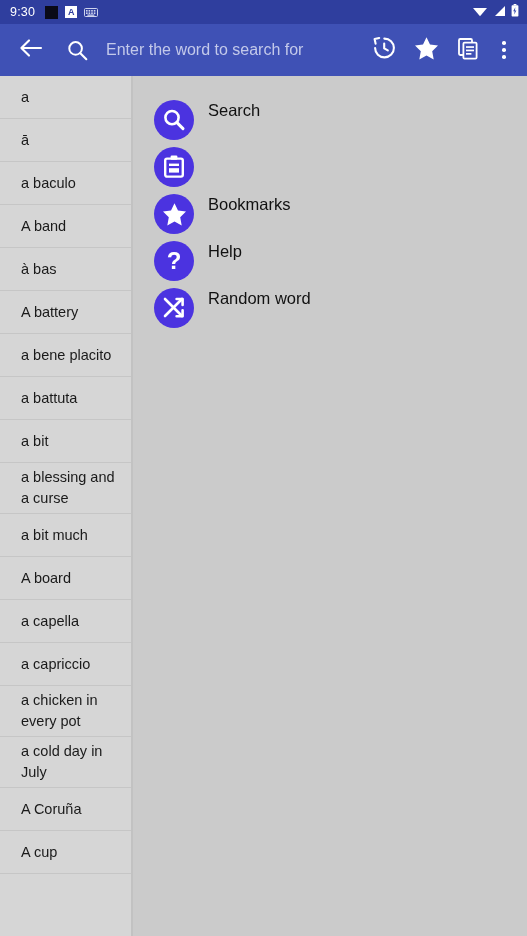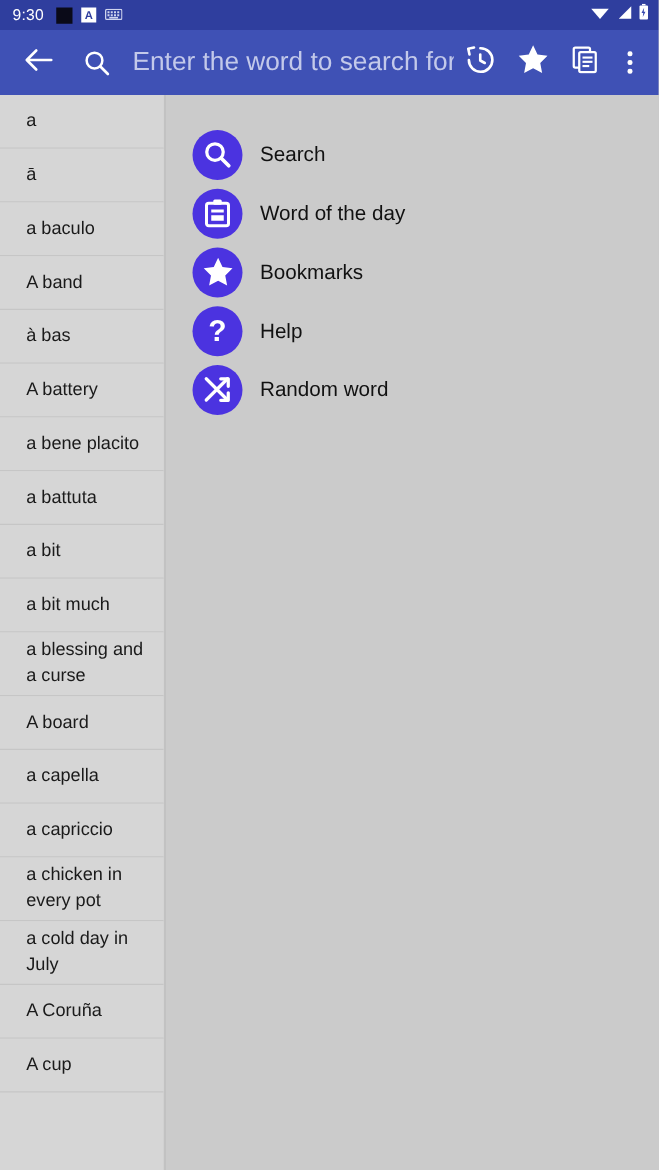--- a/index.html
+++ b/index.html
@@ -91,21 +91,21 @@
     flex: 0 0 22px;
     display: flex; align-items: center; justify-content: center;
     margin-right: 18px;
   }
   .tb-input {
     flex: 1 1 auto;
     background: transparent;
     border: none;
     outline: none;
     color: #5eead4;
-    font-size: 21px;
+    font-size: 16px;
     font-family: "Liberation Sans", sans-serif;
     min-width: 0;
     padding: 0;
   }
   .tb-input::placeholder { color: #c3c9ea; opacity: 1; }
   .tb-actions {
     display: flex;
     align-items: center;
     flex: 0 0 auto;
   }
@@ -162,21 +162,21 @@
   }
 
   
   .menupanel {
     flex: 1 1 auto;
     background: #cbcbcb;
     padding: 24px 0 0 21px;
   }
   .menu-item {
     display: flex;
-    align-items: center;
+    align-items: flex-start;
     height: 47px;
     cursor: pointer;
   }
   .menu-circle {
     flex: 0 0 40px;
     width: 40px; height: 40px;
     border-radius: 50%;
     background: #4b33e0;
     display: flex;
     align-items: center;
@@ -317,25 +317,25 @@
         </div>
         <div class="word-row">
           <span class="word-label">a bene placito</span>
         </div>
         <div class="word-row">
           <span class="word-label">a battuta</span>
         </div>
         <div class="word-row">
           <span class="word-label">a bit</span>
         </div>
-        <div class="word-row">
-          <span class="word-label">a bit much</span>
-        </div>
         <div class="word-row two-line">
           <span class="word-label">a blessing and a curse</span>
+        </div>
+        <div class="word-row">
+          <span class="word-label">a bit much</span>
         </div>
         <div class="word-row">
           <span class="word-label">A board</span>
         </div>
         <div class="word-row">
           <span class="word-label">a capella</span>
         </div>
         <div class="word-row">
           <span class="word-label">a capriccio</span>
         </div>
@@ -365,21 +365,20 @@
         </div>
         <div class="menu-item">
           <span class="menu-circle" style="background: rgb(75, 51, 224);">
             <svg width="26" height="26" viewBox="0 0 26 26">
               <rect x="4.2" y="4.6" width="17.6" height="18" rx="1.8" fill="none" stroke="#fff" stroke-width="2.4"></rect>
               <rect x="9.6" y="1.6" width="6.8" height="4.2" rx="1.2" fill="#fff"></rect>
               <rect x="8" y="9.6" width="10" height="2.4" fill="#fff"></rect>
               <rect x="8" y="14.2" width="10" height="4.4" fill="#fff"></rect>
             </svg>
           </span>
-          <span class="menu-label">Word of the day</span>
         </div>
         <div class="menu-item">
           <span class="menu-circle" style="background: rgb(75, 51, 224);">
             <svg width="27" height="27" viewBox="0 0 27 27">
               <path d="M13.5 2.2 L17.0 9.6 L25.0 10.6 L19.2 16.3 L20.7 24.4 L13.5 20.5 L6.3 24.4 L7.8 16.3 L2.0 10.6 L10.0 9.6 Z" fill="#fff"></path>
             </svg>
           </span>
           <span class="menu-label">Bookmarks</span>
         </div>
         <div class="menu-item">

